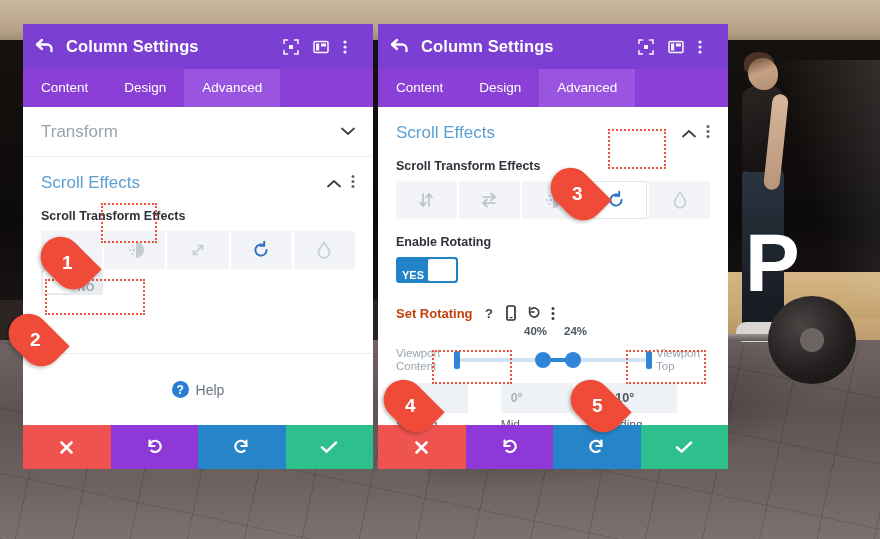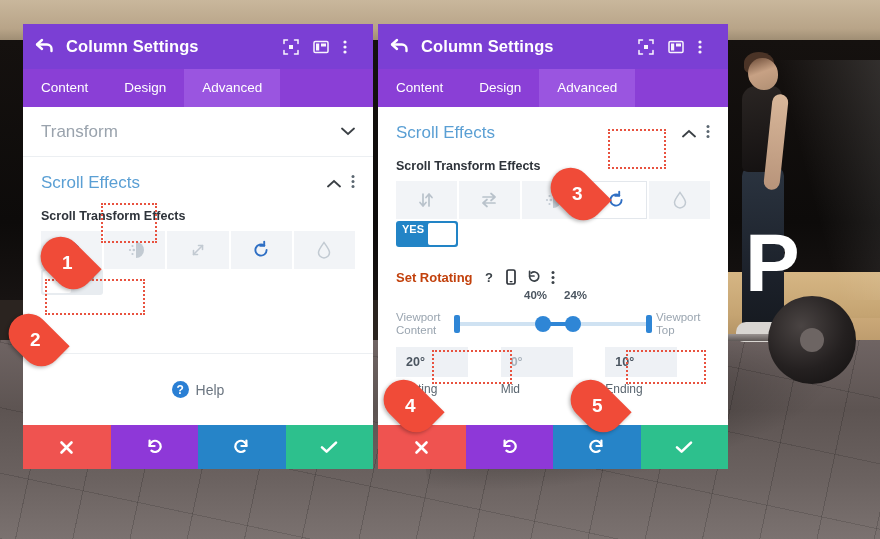--- a/index.html
+++ b/index.html
@@ -140,21 +140,21 @@
   }
 
   .icon-row { display: flex; gap: 2px; }
   .icon-btn {
     flex: 1; height: 38px; background: #f2f4f7;
     display: flex; align-items: center; justify-content: center; cursor: pointer;
   }
   .icon-btn.selected { background: #ffffff; border: 1px solid #e3e7ec; }
   .icon-btn svg { display: block; }
 
-  .toggle { display: inline-flex; align-items: flex-start; height: 26px; border-radius: 3px; cursor: pointer; }
+  .toggle { display: inline-flex; align-items: flex-end; height: 26px; border-radius: 3px; cursor: pointer; }
   .toggle.off { background: #e8ecf0; width: 62px; padding: 2px; }
   .toggle.off .knob { width: 28px; height: 22px; background: #fff; border-radius: 2px; }
   .toggle.off .txt { flex: 1; text-align: center; font-size: 11px; font-weight: 700; color: #9aa5b0; }
   .toggle.on { background: #2284c6; width: 62px; padding: 2px; }
   .toggle.on .txt { flex: 1; text-align: center; font-size: 11px; font-weight: 700; color: #fff; }
   .toggle.on .knob { width: 28px; height: 22px; background: #fff; border-radius: 2px; }
 
   .help-row {
     position: absolute; left: 0; right: 0; bottom: 0; height: 72px;
     border-top: 1px solid #eceff2;
@@ -489,20 +489,21 @@
             <path d="M13.2 1.6 V5.8 H9.1" stroke="#2f6fc4" stroke-width="1.9" fill="none" stroke-linecap="round" stroke-linejoin="round"></path>
           </svg>
         </div>
         <div class="icon-btn">
           <svg width="18" height="20" viewBox="0 0 18 20">
             <path d="M9 2.5 C13 8 14.5 10 14.5 12.4 A5.5 5.5 0 0 1 3.5 12.4 C3.5 10 5 8 9 2.5 Z" stroke="#c2cad2" stroke-width="1.5" fill="none"></path>
           </svg>
         </div>
       </div>
 
+      <div class="field-label">Enable Rotating</div>
 
       <div class="toggle on">
         <span class="txt">YES</span>
         <span class="knob"></span>
       </div>
 
       <div class="setrow">
         <span class="lbl">Set Rotating</span>
         <span class="mini">
           <svg width="14" height="15" viewBox="0 0 14 15">

